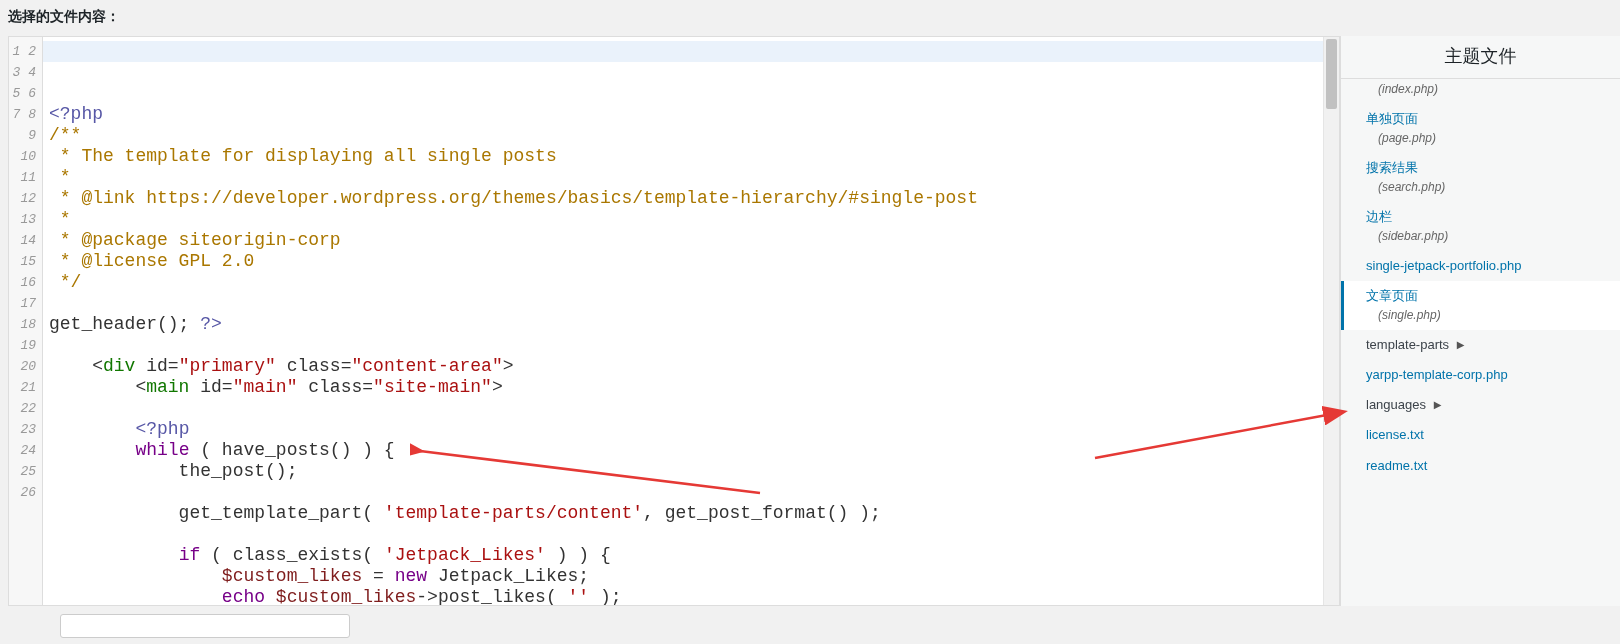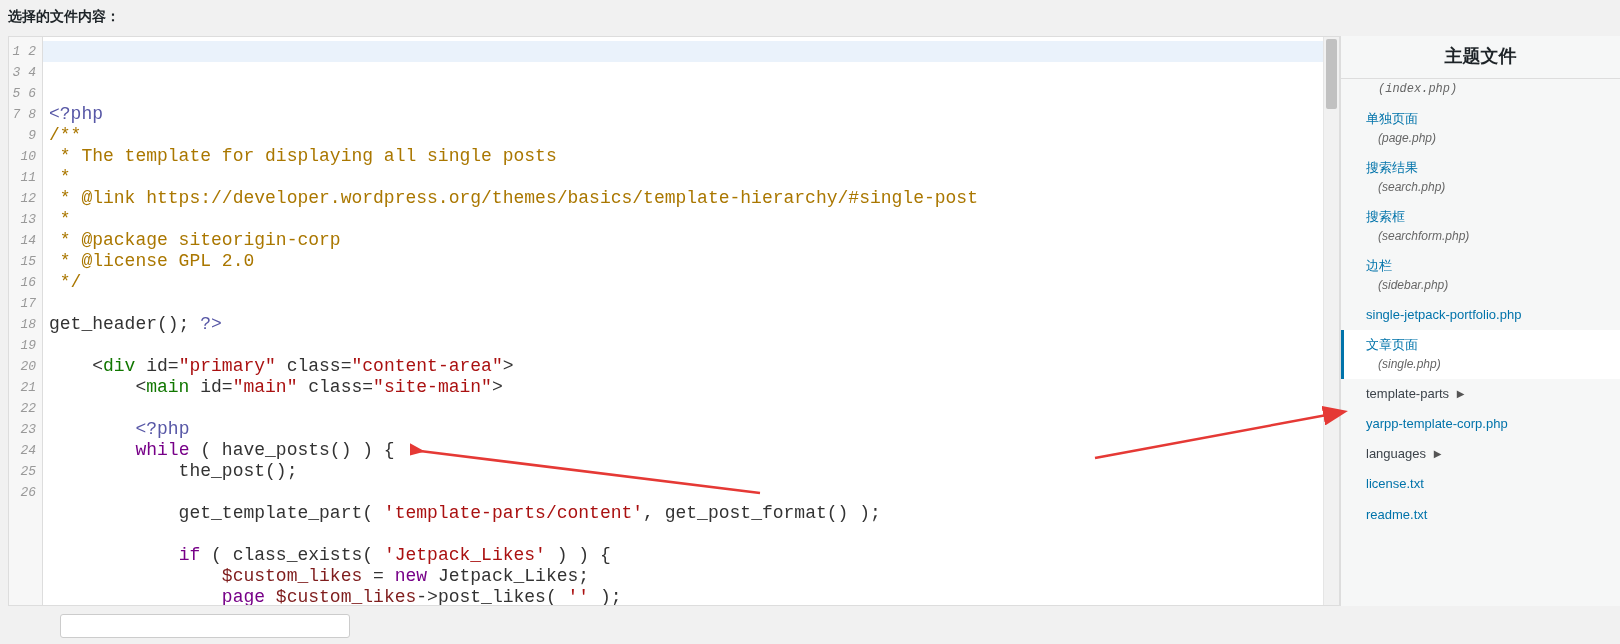--- a/index.html
+++ b/index.html
@@ -15,21 +15,21 @@
 .code pre { position:relative; z-index:1; font:inherit; }
 .tok-tag { color:#117700; }
 .tok-meta { color:#5757a6; }
 .tok-com { color:#aa7700; }
 .tok-kw { color:#770088; }
 .tok-str { color:#aa1111; }
 .tok-var { color:#7f1d1d; }
 .scroll-track { width:16px; background:#f1f1f1; border-left:1px solid #e5e5e5; position:relative; }
 .scroll-thumb { position:absolute; left:2px; right:2px; top:2px; height:70px; background:#c1c1c1; border-radius:2px; }
 .sidebar { width:280px; background:#f6f7f7; border-left:1px solid #ddd; display:flex; flex-direction:column; }
-.sidebar-title { font-size:18px; font-weight:700; color:#1d2327; text-align:center; padding:8px 0 10px 0; border-bottom:1px solid #ddd; background:#f6f7f7; }
+.sidebar-title { font-size:18px; font-weight:400; color:#1d2327; text-align:center; padding:8px 0 10px 0; border-bottom:1px solid #ddd; background:#f6f7f7; }
 .file-list { flex:1; overflow-y:auto; padding-bottom:6px; }
 .file-item { padding:6px 14px 6px 22px; line-height:1.4; cursor:pointer; color:#0073aa; border-left:3px solid transparent; }
 .file-item.selected { background:#fff; border-left:3px solid #0073aa; }
 .file-item .sub { color:#666; font-style:italic; font-size:12px; padding-left:12px; margin-top:2px; }
 .file-item.folder { color:#3c434a; }
 .file-item.plain { color:#0073aa; }
 .file-item .caret { display:inline-block; margin-left:4px; color:#555; font-size:10px; transform:translateY(-1px); }
 .arrow { position:absolute; pointer-events:none; z-index:5; }
 .arrow svg { display:block; }
 .footer-spacer { height:38px; padding:8px 0 0 60px; }
@@ -88,39 +88,38 @@
         &lt;<span class="tok-tag">main</span> id=<span class="tok-str">"main"</span> class=<span class="tok-str">"site-main"</span>&gt;
 
         <span class="tok-meta">&lt;?php</span>
         <span class="tok-kw">while</span> ( have_posts() ) {
             the_post();
 
             get_template_part( <span class="tok-str">'template-parts/content'</span>, get_post_format() );
 
             <span class="tok-kw">if</span> ( class_exists( <span class="tok-str">'Jetpack_Likes'</span> ) ) {
                 <span class="tok-var">$custom_likes</span> = <span class="tok-kw">new</span> Jetpack_Likes;
-                <span class="tok-kw">page</span> <span class="tok-var">$custom_likes</span>-&gt;post_likes( <span class="tok-str">''</span> );
+                <span class="tok-kw">echo</span> <span class="tok-var">$custom_likes</span>-&gt;post_likes( <span class="tok-str">''</span> );
             }
 
 </pre>
         </div>
         <div class="scroll-track">
           <div class="scroll-thumb"></div>
         </div>
       </div>
     </div>
     <aside class="sidebar">
       <div class="sidebar-title">主题文件</div>
       <div class="file-list" id="file-list">
-          <div class="file-item" style="padding-top: 0px; font-family: Liberation Mono, monospace;">
+          <div class="file-item" style="padding-top: 0px;">
             <div class="sub">(index.php)</div>
           </div>
           <div class="file-item"><span>单独页面</span><div class="sub">(page.php)</div></div>
           <div class="file-item"><span>搜索结果</span><div class="sub">(search.php)</div></div>
-          <div class="file-item"><span>搜索框</span><div class="sub">(searchform.php)</div></div>
           <div class="file-item"><span>边栏</span><div class="sub">(sidebar.php)</div></div>
           <div class="file-item plain"><span>single-jetpack-portfolio.php</span></div>
           <div class="file-item selected"><span>文章页面</span><div class="sub">(single.php)</div></div>
           <div class="file-item folder"><span>template-parts</span> <span class="caret">▶</span></div>
           <div class="file-item plain"><span>yarpp-template-corp.php</span></div>
           <div class="file-item folder"><span>languages</span> <span class="caret">▶</span></div>
           <div class="file-item plain"><span>license.txt</span></div>
           <div class="file-item plain"><span>readme.txt</span></div>
         </div>
     </aside>

